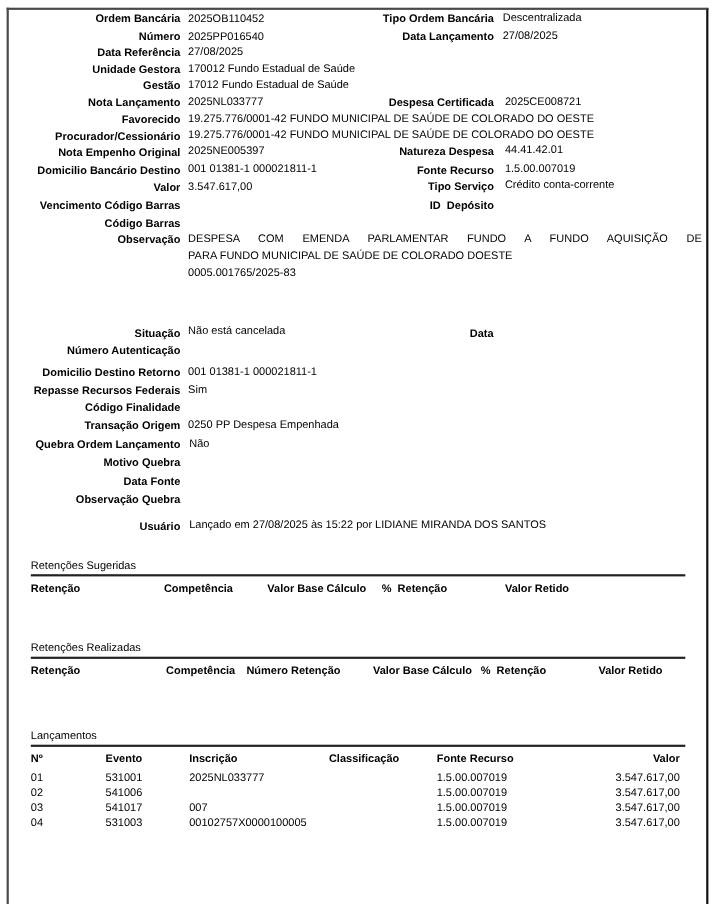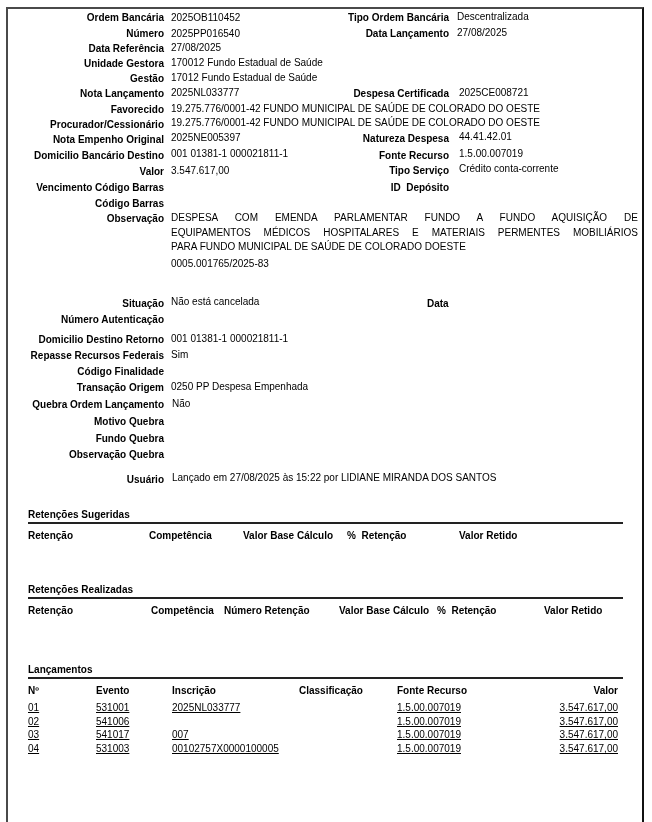--- a/index.html
+++ b/index.html
@@ -6,24 +6,24 @@
   body { width: 652px; height: 822px; position: relative; overflow: hidden;
          font-family: "Liberation Sans", sans-serif; color: #000; font-size: 10px; }
   .frame { position: absolute; left: 6px; top: 7px; width: 638px; height: 830px;
            border-top: 2px solid #4a4a4a; border-left: 2px solid #4a4a4a; border-right: 2px solid #111;
            box-sizing: border-box; }
   .lbl { position: absolute; font-weight: bold; text-align: right; white-space: nowrap; line-height: 12px; }
   .val { position: absolute; white-space: nowrap; line-height: 12px; }
   .obs { position: absolute; left: 171px; top: 211px; width: 467px; line-height: 14.5px; }
   .obs .just { text-align: justify; text-align-last: justify; display: block; }
   .obs .line { display: block; }
-  .sec-title { position: absolute; left: 28px; font-weight: bold; line-height: 12px; }
+  .sec-title { position: absolute; left: 28px; font-weight: normal; line-height: 12px; }
   .rule { position: absolute; left: 28px; width: 595px; height: 0; border-top: 2px solid #222; }
   .th { position: absolute; font-weight: bold; line-height: 12px; white-space: nowrap; }
-  .td { position: absolute; line-height: 12px; white-space: nowrap; text-decoration: underline; }
+  .td { position: absolute; line-height: 12px; white-space: nowrap; }
   .r { text-align: right; }
 </style>
 </head>
 <body>
 
 <div class="frame"></div>
 
 <div>
   <div class="lbl" style="right:488px;top:12px">Ordem Bancária</div>
   <div class="val" style="left:171px;top:12px">2025OB110452</div>
@@ -82,21 +82,20 @@
   <div class="val" style="left:459px;top:148px">1.5.00.007019</div>
 
   <div class="lbl" style="right:203px;top:165px">Tipo Serviço</div>
   <div class="val" style="left:459px;top:163px">Crédito conta-corrente</div>
 
   <div class="lbl" style="right:203px;top:182px;white-space:pre">ID  Depósito</div>
 </div>
 
 <div class="obs">
   <span class="just">DESPESA COM EMENDA PARLAMENTAR FUNDO A FUNDO AQUISIÇÃO DE</span>
-  <span class="just">EQUIPAMENTOS MÉDICOS HOSPITALARES E MATERIAIS PERMENTES MOBILIÁRIOS</span>
   <span class="line">PARA FUNDO MUNICIPAL DE SAÚDE DE COLORADO DOESTE</span>
   <span class="line" style="margin-top:2px">0005.001765/2025-83</span>
 </div>
 
 <div>
   <div class="lbl" style="right:488px;top:298px">Situação</div>
   <div class="val" style="left:171px;top:296px">Não está cancelada</div>
   <div class="lbl" style="left:427px;top:298px">Data</div>
 
   <div class="lbl" style="right:488px;top:314px">Número Autenticação</div>
@@ -110,21 +109,21 @@
   <div class="lbl" style="right:488px;top:366px">Código Finalidade</div>
 
   <div class="lbl" style="right:488px;top:382px">Transação Origem</div>
   <div class="val" style="left:171px;top:381px">0250 PP Despesa Empenhada</div>
 
   <div class="lbl" style="right:488px;top:399px">Quebra Ordem Lançamento</div>
   <div class="val" style="left:172px;top:398px">Não</div>
 
   <div class="lbl" style="right:488px;top:416px">Motivo Quebra</div>
 
-  <div class="lbl" style="right:488px;top:433px">Fundo Quebra</div>
+  <div class="lbl" style="right:488px;top:433px">Data Fonte</div>
 
   <div class="lbl" style="right:488px;top:449px">Observação Quebra</div>
 
   <div class="lbl" style="right:488px;top:474px">Usuário</div>
   <div class="val" style="left:172px;top:472px">Lançado em 27/08/2025 às 15:22 por LIDIANE MIRANDA DOS SANTOS</div>
 </div>
 
 <div>
   <div class="sec-title" style="top:509px">Retenções Sugeridas</div>
   <div class="rule" style="top:522px"></div>

